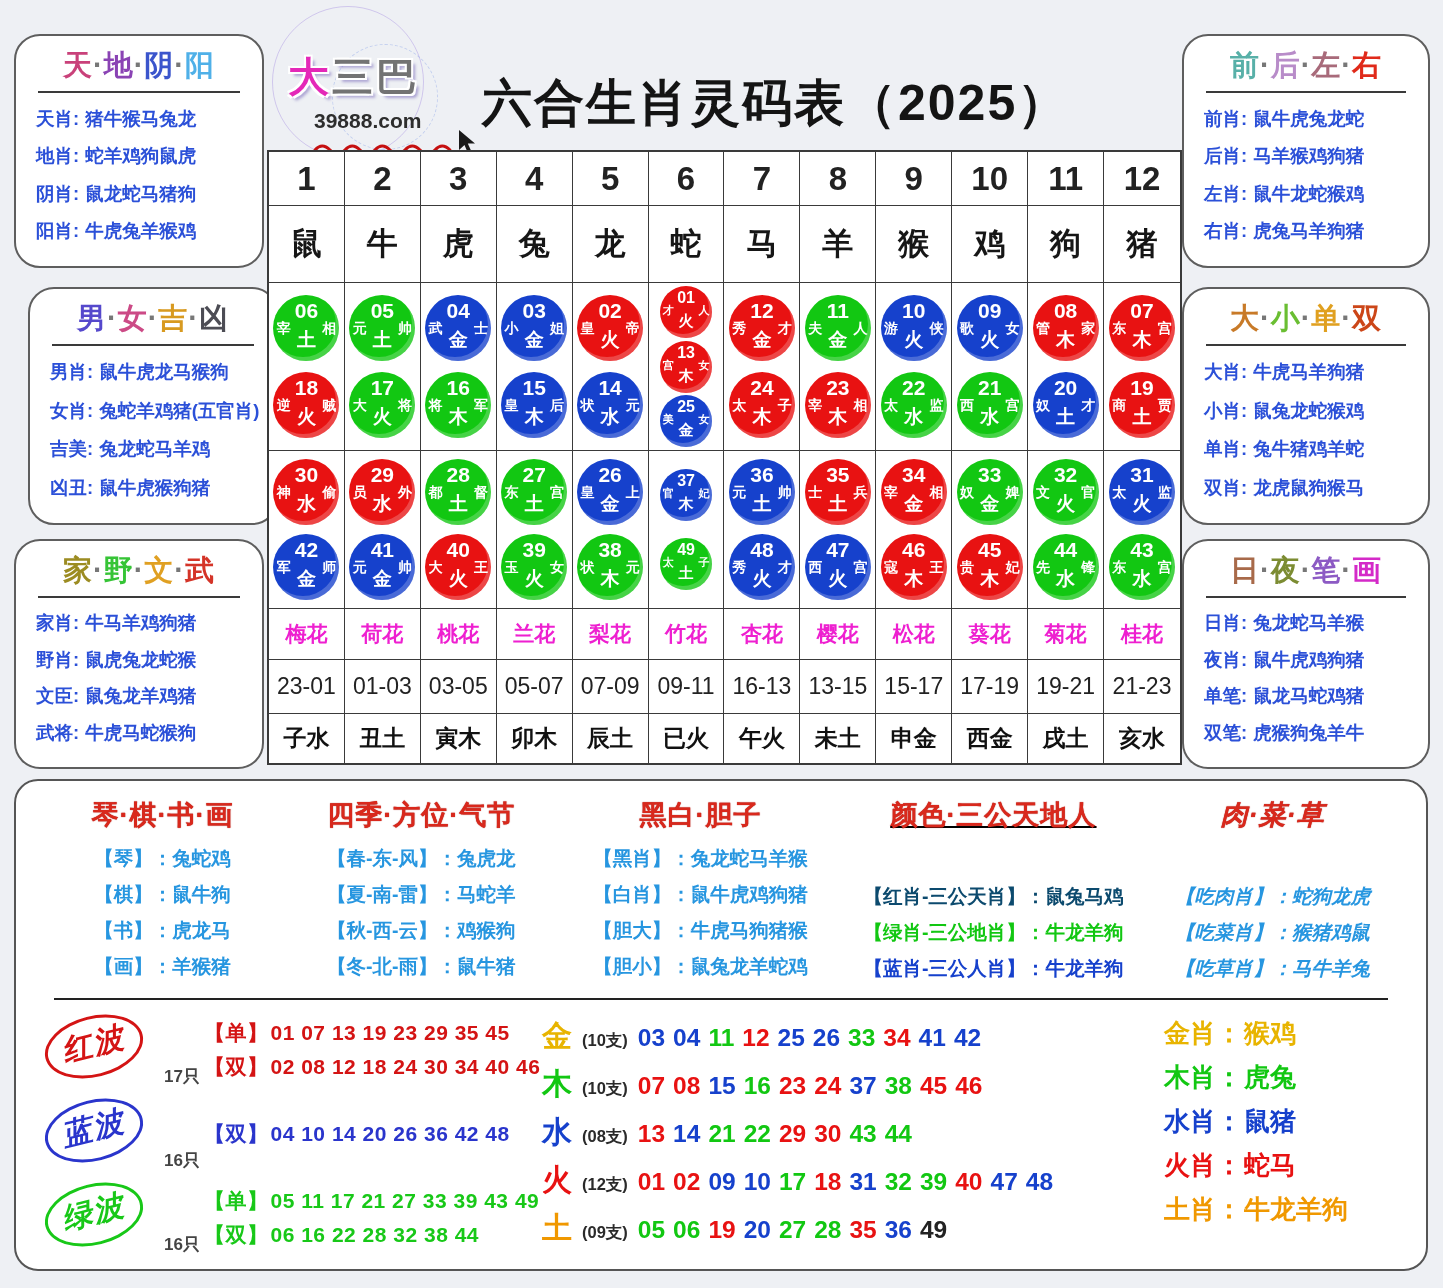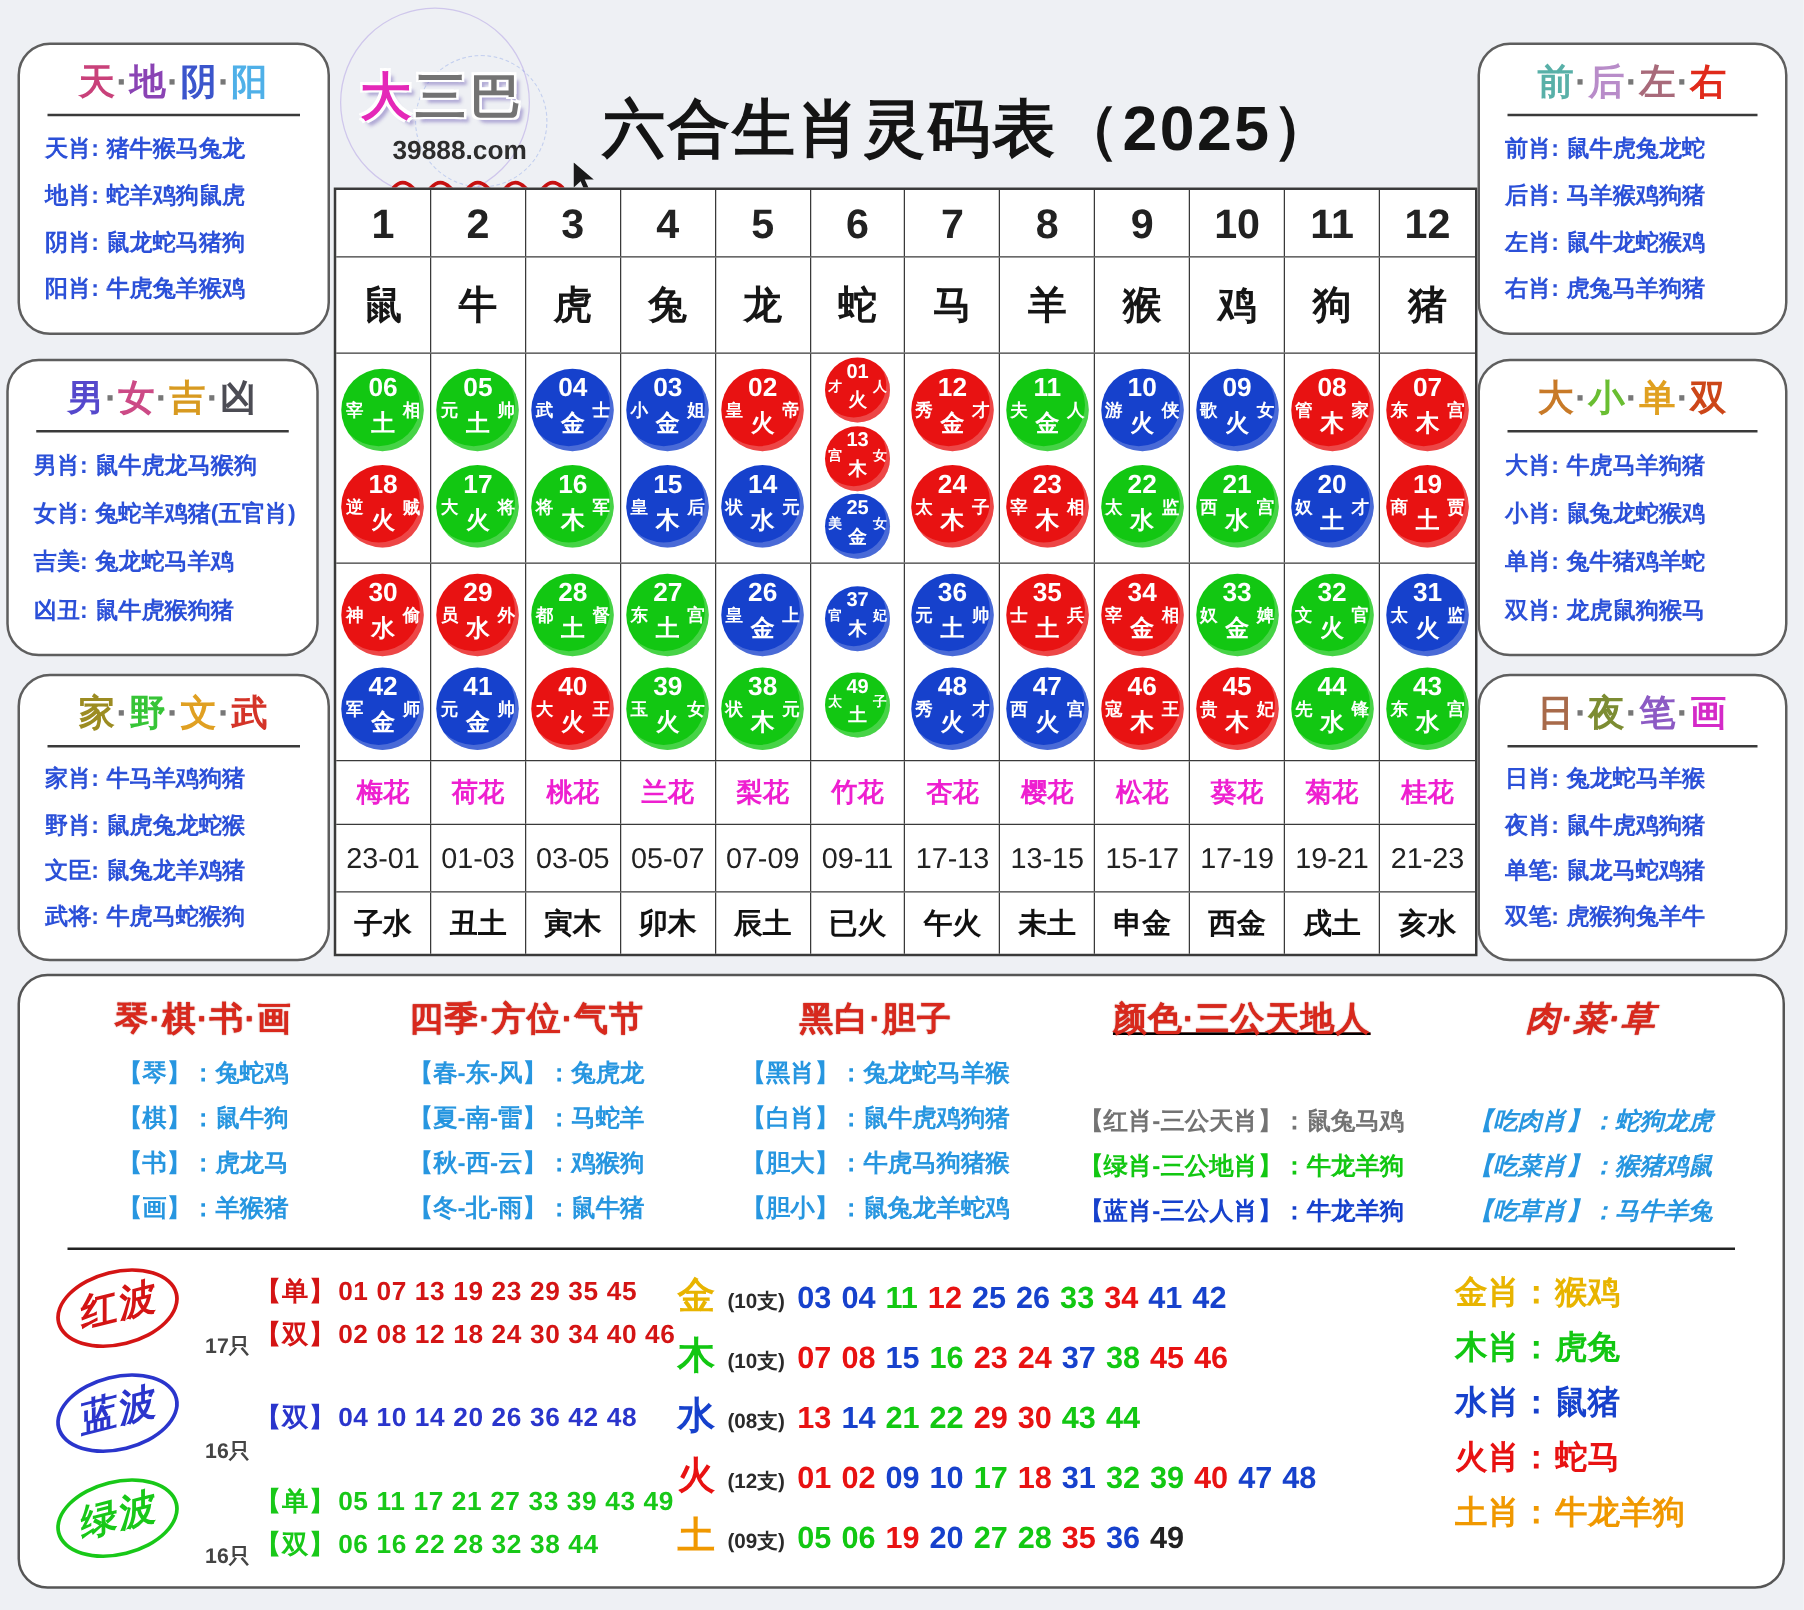--- a/index.html
+++ b/index.html
@@ -15,21 +15,21 @@
          text-shadow:2px 2px 0 #fff,-2px -2px 0 #fff,2px -2px 0 #fff,-2px 2px 0 #fff,4px 4px 3px rgba(90,70,170,.45);}
   .domain{position:relative;font-size:21px;font-weight:700;color:#2d2d2d;margin:4px 0 0 26px;}
   .wavy{position:absolute;left:24px;top:116px;}
   .cursor{position:absolute;left:168px;top:104px;}
   .main-title{position:absolute;left:482px;top:70px;margin:0;font-size:50px;font-weight:800;color:#141414;letter-spacing:2px;white-space:nowrap;}
 
   
   .side-box{position:absolute;width:250px;background:#fff;border:2px solid #5e5e5e;border-radius:26px;
             box-sizing:border-box;padding:8px 8px 10px;display:flex;flex-direction:column;}
   .side-boxes .side-box:nth-child(1){left:14px;top:34px;height:234px;}
-  .side-boxes .side-box:nth-child(2){left:5px;top:287px;height:238px;}
+  .side-boxes .side-box:nth-child(2){left:28px;top:287px;height:238px;}
   .side-boxes .side-box:nth-child(3){left:14px;top:539px;height:230px;}
   .side-boxes .side-box:nth-child(4){left:1182px;top:34px;height:234px;width:248px;}
   .side-boxes .side-box:nth-child(5){left:1182px;top:287px;height:238px;width:248px;}
   .side-boxes .side-box:nth-child(6){left:1182px;top:539px;height:230px;width:248px;}
   .sb-title{text-align:center;font-size:29px;font-weight:800;letter-spacing:1px;margin-top:2px;}
   .sb-hr{border-top:2px solid #3a3a3a;margin:5px 14px 0;}
   .sb-rows{flex:1;display:flex;flex-direction:column;justify-content:space-evenly;padding-left:12px;}
   .sb-row{font-size:18.5px;font-weight:700;color:#2b50d8;white-space:nowrap;}
   .sb-lbl{margin-right:6px;}
 
@@ -748,21 +748,21 @@
         <div class="cell">桂花</div>
       </div>
     <div class="row r-times">
 
     <div class="cell">23-01</div>
         <div class="cell">01-03</div>
         <div class="cell">03-05</div>
         <div class="cell">05-07</div>
         <div class="cell">07-09</div>
         <div class="cell">09-11</div>
-        <div class="cell">17-13</div>
+        <div class="cell">16-13</div>
         <div class="cell">13-15</div>
         <div class="cell">15-17</div>
         <div class="cell">17-19</div>
         <div class="cell">19-21</div>
         <div class="cell">21-23</div>
       </div>
     <div class="row r-branch">
 
     <div class="cell">子水</div>
         <div class="cell">丑土</div>
@@ -809,21 +809,21 @@
         <div class="bsec-row"><span class="b-lbl">【黑肖】：</span><span class="b-val">兔龙蛇马羊猴</span></div>
             <div class="bsec-row"><span class="b-lbl">【白肖】：</span><span class="b-val">鼠牛虎鸡狗猪</span></div>
             <div class="bsec-row"><span class="b-lbl">【胆大】：</span><span class="b-val">牛虎马狗猪猴</span></div>
             <div class="bsec-row"><span class="b-lbl">【胆小】：</span><span class="b-val">鼠兔龙羊蛇鸡</span></div>
           </div>
       </div>
         <div class="bsec">
         <div class="bsec-h">颜色·三公天地人</div>
         <div class="bsec-rows">
 
-        <div class="bsec-row" style="color: #737373;"><span class="b-lbl">【红肖-三公天肖】：</span><span class="b-val">鼠兔马鸡</span></div>
+        <div class="bsec-row" style="color: #0c4a6e;"><span class="b-lbl">【红肖-三公天肖】：</span><span class="b-val">鼠兔马鸡</span></div>
             <div class="bsec-row" style="color: rgb(18, 199, 18);"><span class="b-lbl">【绿肖-三公地肖】：</span><span class="b-val">牛龙羊狗</span></div>
             <div class="bsec-row" style="color: rgb(22, 65, 204);"><span class="b-lbl">【蓝肖-三公人肖】：</span><span class="b-val">牛龙羊狗</span></div>
           </div>
       </div>
         <div class="bsec">
         <div class="bsec-h">肉·菜·草</div>
         <div class="bsec-rows">
 
         <div class="bsec-row"><span class="b-lbl">【吃肉肖】：</span><span class="b-val">蛇狗龙虎</span></div>
             <div class="bsec-row"><span class="b-lbl">【吃菜肖】：</span><span class="b-val">猴猪鸡鼠</span></div>

